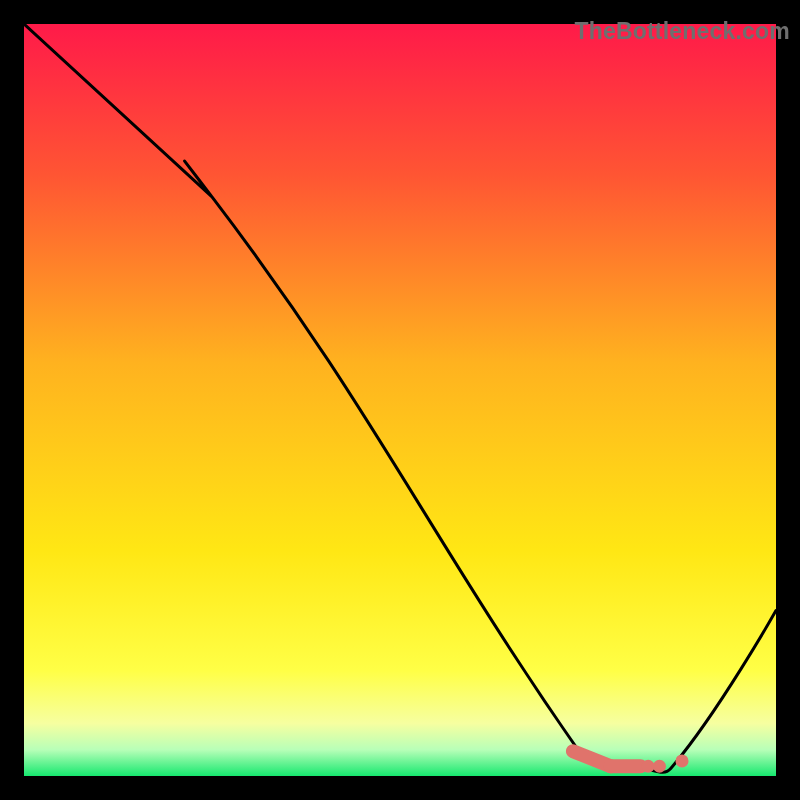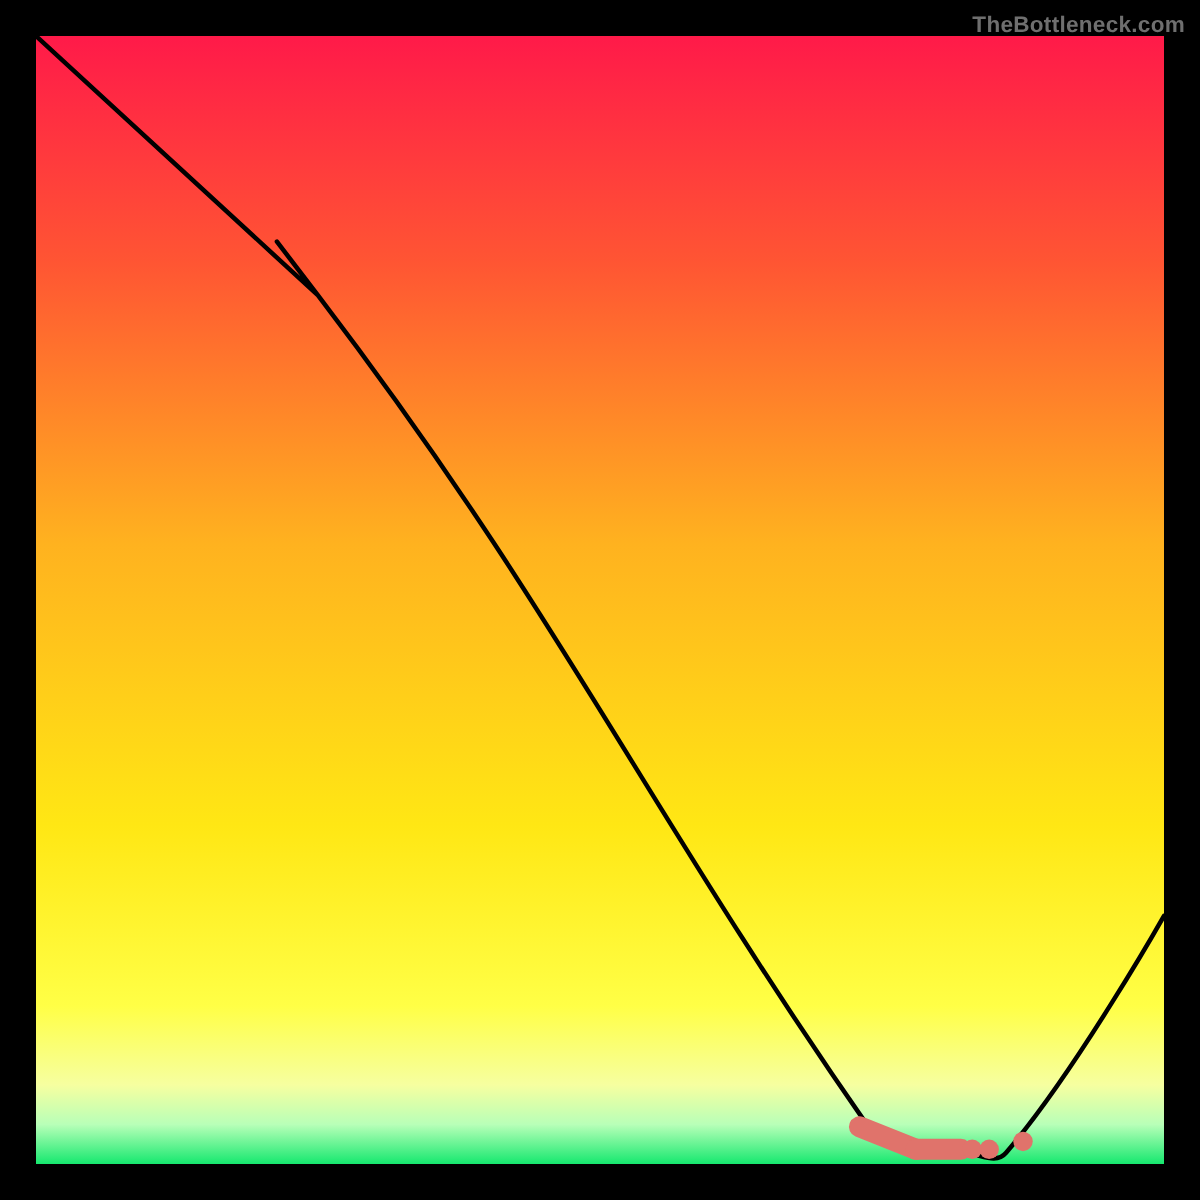--- a/index.html
+++ b/index.html
@@ -13,24 +13,24 @@
   .frame {
     position: absolute;
     left: 24px;
     top: 24px;
     width: 752px;
     height: 752px;
     background: #000;
   }
   .watermark {
     position: absolute;
-    top: 8px;
+    top: 18px;
     right: 10px;
     font-family: Arial, Helvetica, sans-serif;
-    font-size: 15px;
+    font-size: 23px;
     font-weight: bold;
     color: #6f6f6f;
     letter-spacing: 0.2px;
   }
   svg {
     position: absolute;
     left: 0;
     top: 0;
   }
 </style>

